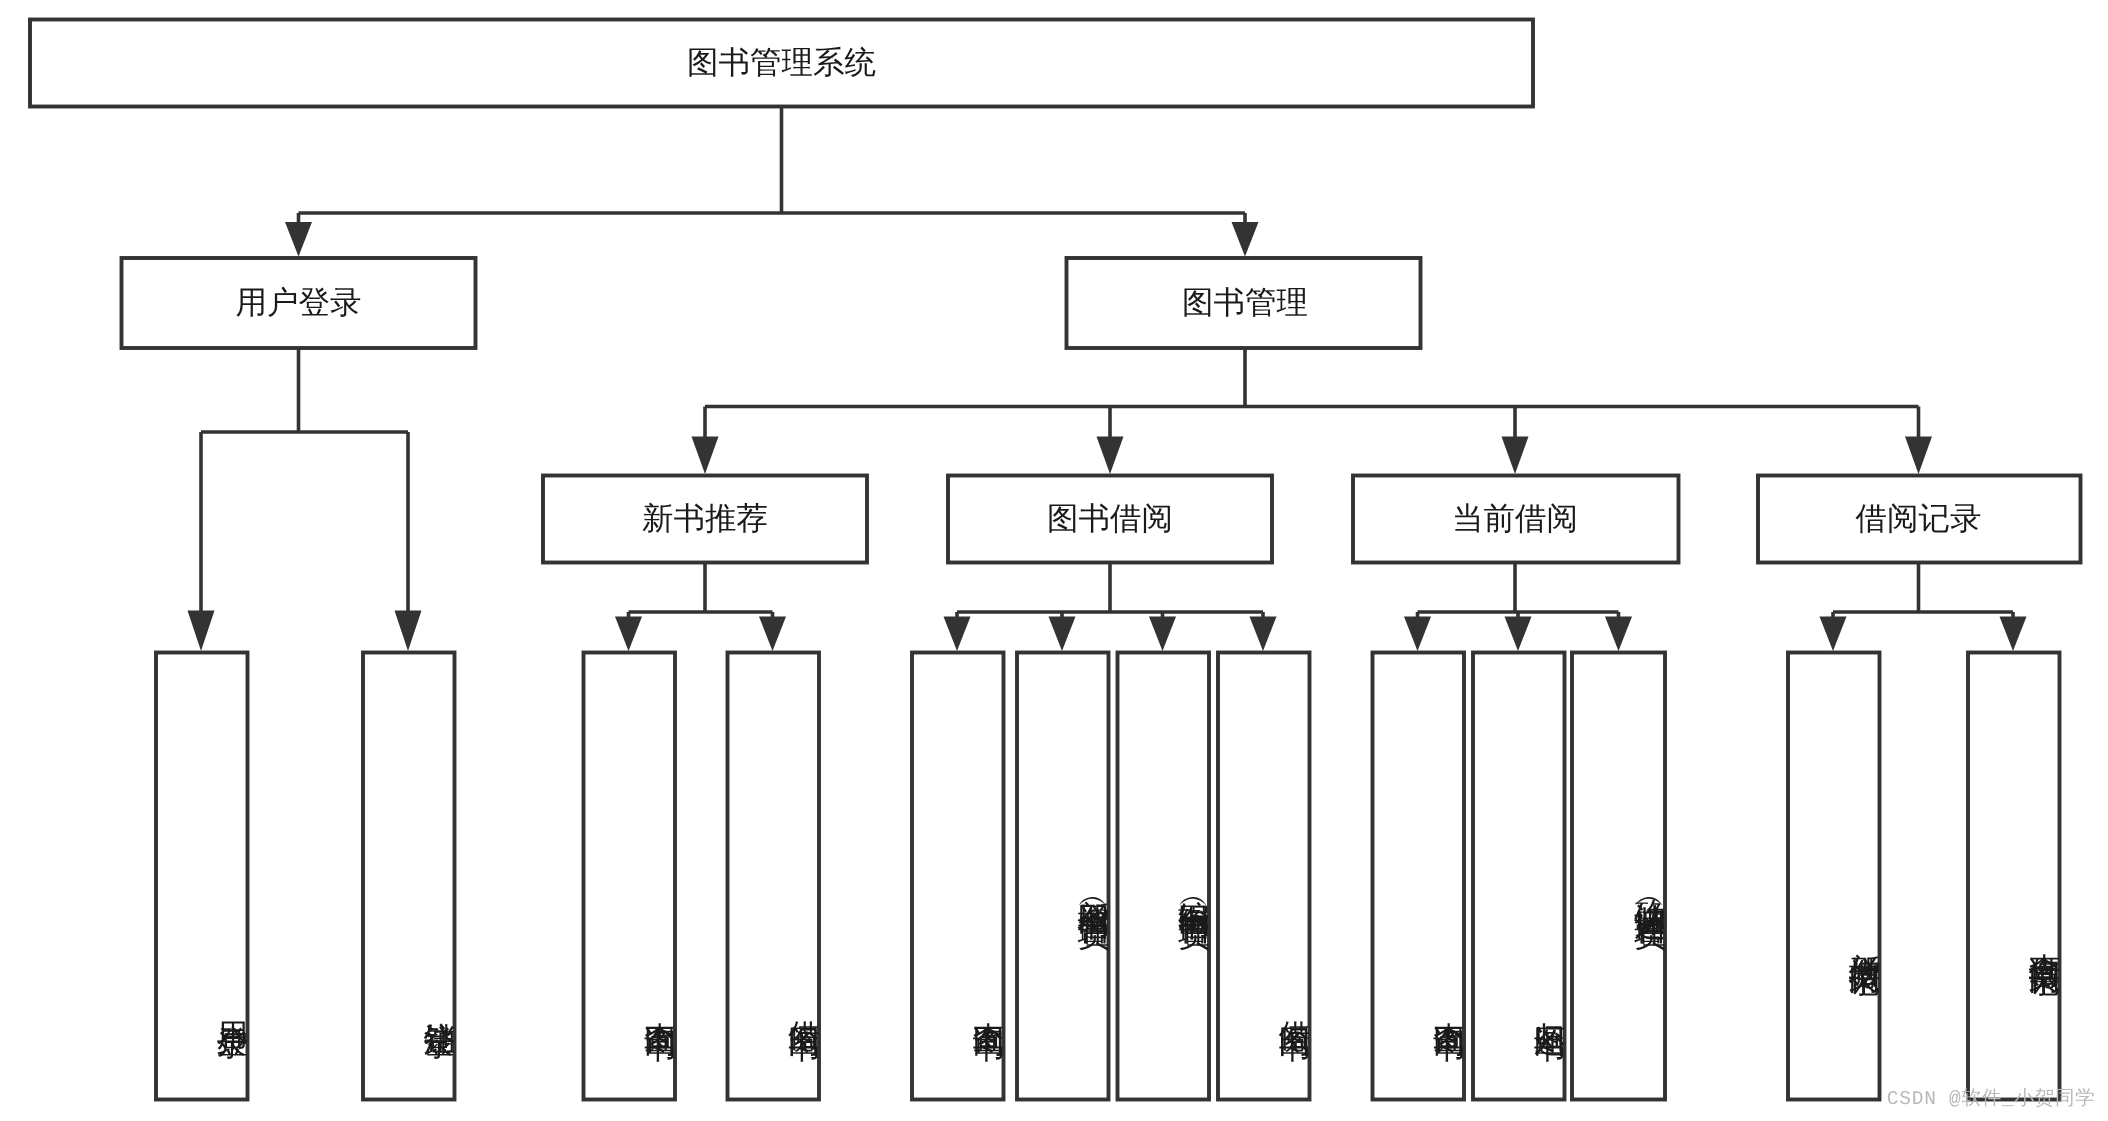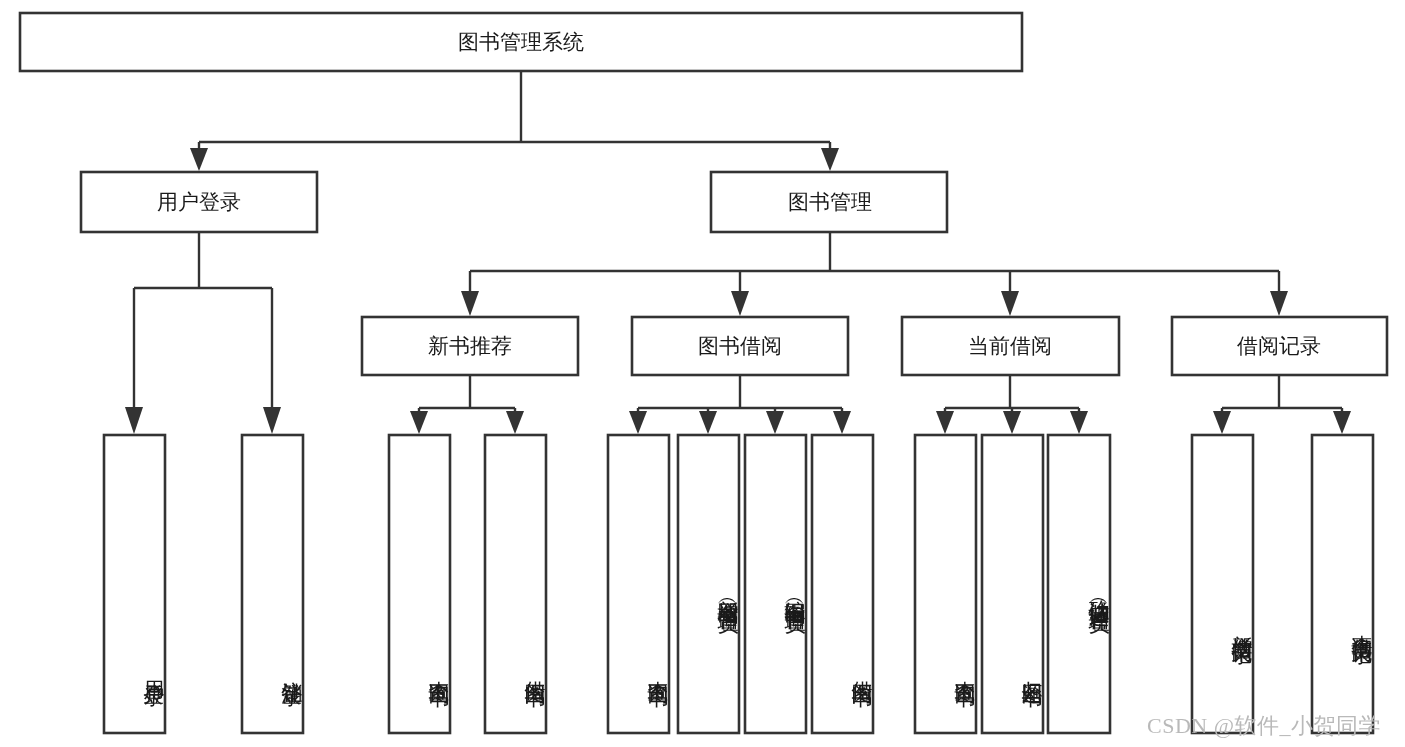--- a/index.html
+++ b/index.html
@@ -57,24 +57,24 @@
     letter-spacing: 2px;
     line-height: 1;
     display: flex;
     align-items: flex-start;
     justify-content: center;
     white-space: nowrap;
     pointer-events: none;
   }
   .watermark {
     position: absolute;
-    right: 24px;
+    right: 8px;
     bottom: 6px;
-    font-family: Liberation Serif, serif;
-    font-size: 22px;
+    font-family: Liberation Mono, monospace;
+    font-size: 13px;
     color: #b9b9b9;
     white-space: nowrap;
     letter-spacing: 0.5px;
   }
 </style>
 </head>
 <body>
 
 <div id="diagram-root">
 

